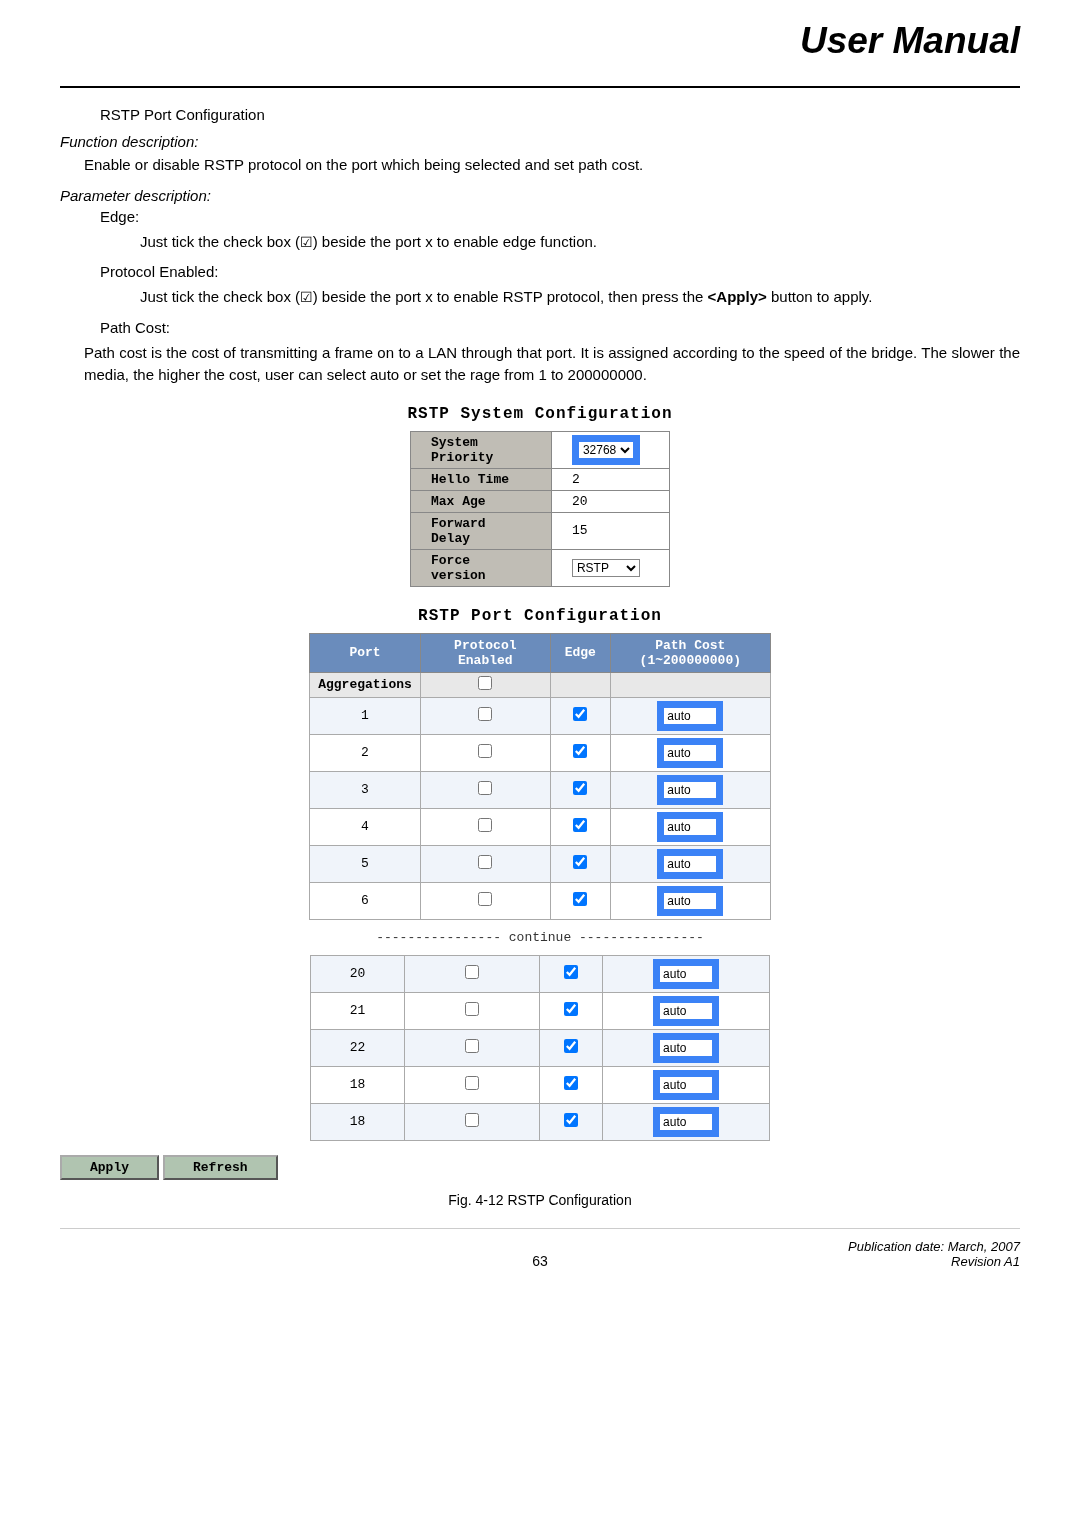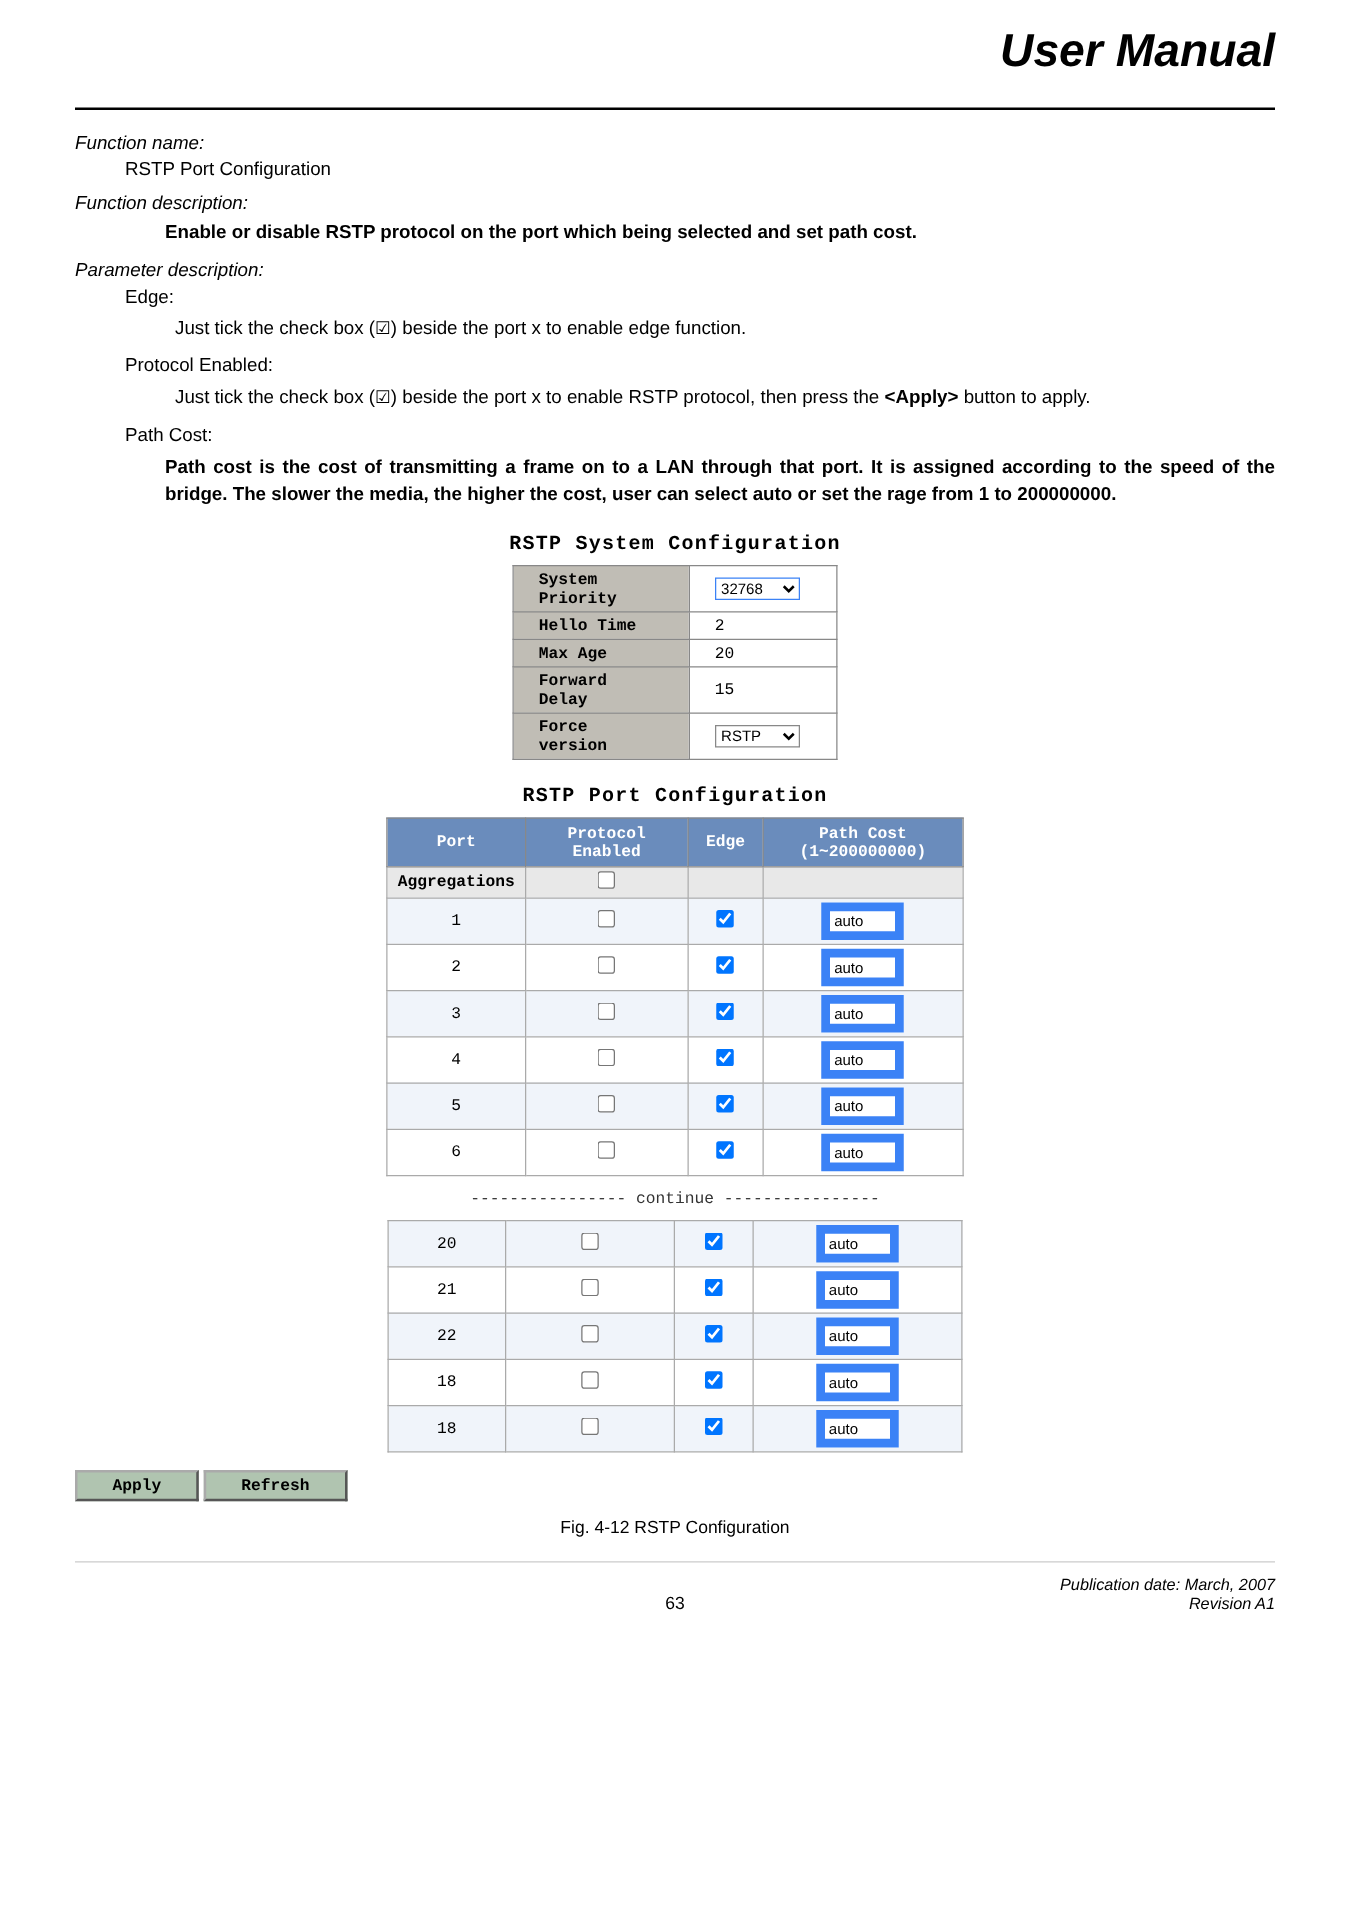--- a/index.html
+++ b/index.html
@@ -25,26 +25,25 @@
       font-style: italic;
       font-size: 15px;
       margin-bottom: 4px;
     }
     .section-value {
       margin-left: 40px;
       margin-bottom: 10px;
       font-size: 15px;
     }
     .description-text {
-      margin-left: 72px;
+      margin-left: 24px;
       margin-bottom: 10px;
       font-size: 15px;
       text-align: justify;
       line-height: 1.5;
-      font-weight: bold;
     }
     .sub-label {
       margin-left: 40px;
       margin-bottom: 6px;
       font-size: 15px;
     }
     .sub-desc {
       margin-left: 80px;
       margin-bottom: 10px;
       font-size: 15px;
@@ -193,21 +192,20 @@
     .path-col { width: 160px; }
   </style>
 </head>
 <body>
 
 <div class="page-header">
   <span>User Manual</span>
 </div>
 
 <div>
-  <div class="section-label">Function name:</div>
   <div class="section-value">RSTP Port Configuration</div>
 </div>
 
 <div>
   <div class="section-label">Function description:</div>
   <div class="description-text">Enable or disable RSTP protocol on the port which being selected and set path cost.</div>
 </div>
 
 <div>
   <div class="section-label">Parameter description:</div>
@@ -232,21 +230,21 @@
   </div>
 </div>
 
 <div>
   <div class="rstp-section-title">RSTP System Configuration</div>
   <table class="sys-config-table">
     <tbody>
         <tr>
       <td>System Priority</td>
       <td>
-        <select style="font-size:12px;width:68px;background:#fff;border:1px solid #3b82f6;">
+        <select style="font-size:12px;width:68px;background:#fff;border:7px solid #3b82f6;">
           <option>32768</option>
         </select>
       </td>
     </tr>
     <tr>
       <td>Hello Time</td>
       <td><span>2</span></td>
     </tr>
     <tr>
       <td>Max Age</td>

